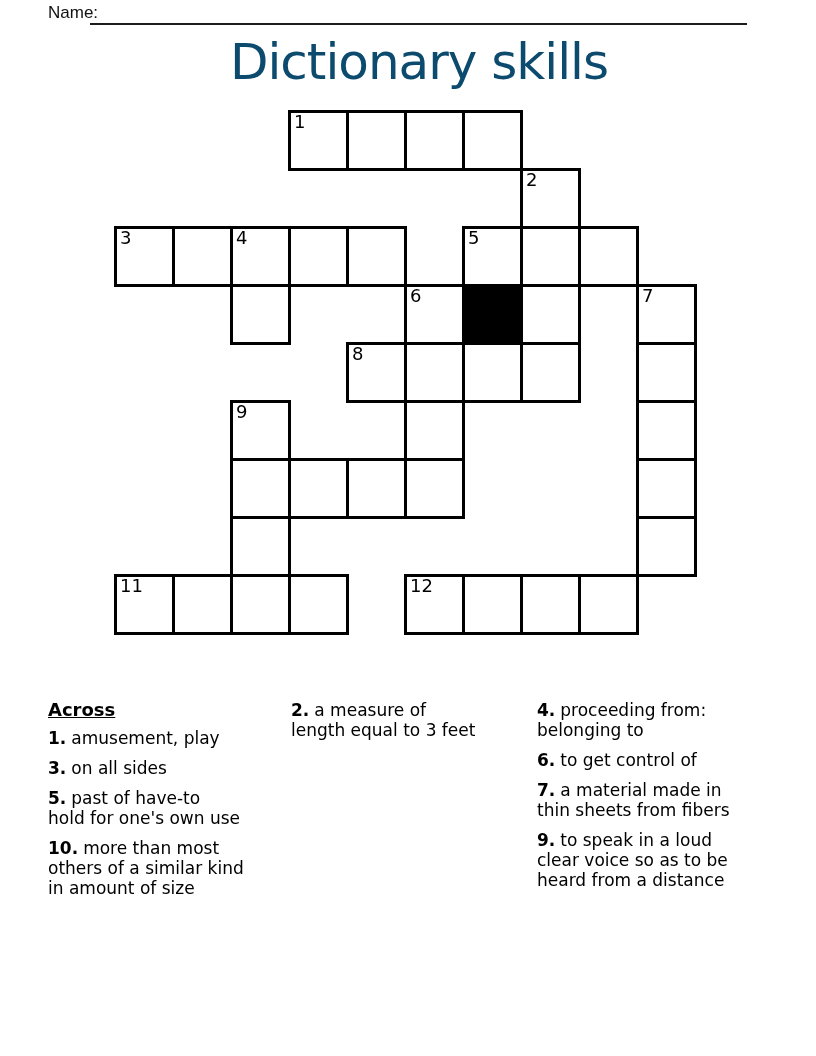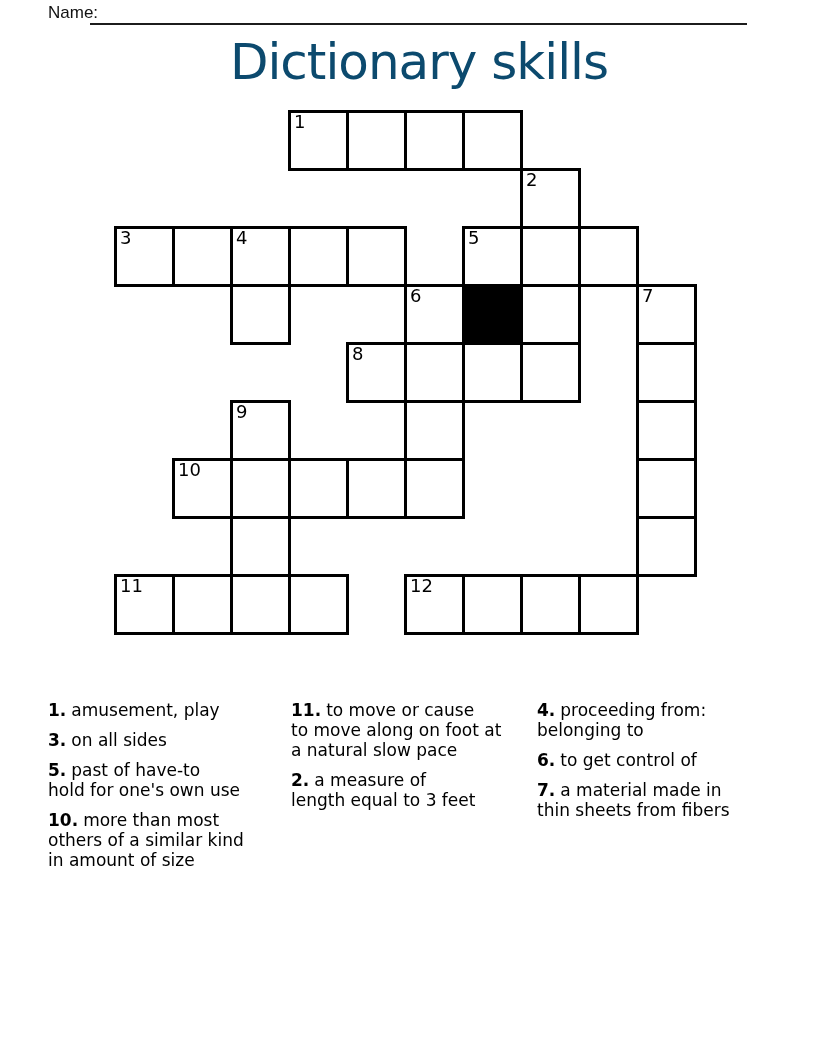--- a/index.html
+++ b/index.html
@@ -79,23 +79,20 @@
       </div>
       <div class="cell" style="left: 290px; top: 232px;"></div>
       <div class="cell" style="left: 348px; top: 232px;"></div>
       <div class="cell" style="left: 406px; top: 232px;"></div>
       <div class="cell" style="left: 522px; top: 232px;"></div>
       <div class="cell" style="left: 116px; top: 290px;">
         <span class="cellnum">9</span>
       </div>
       <div class="cell" style="left: 290px; top: 290px;"></div>
       <div class="cell" style="left: 522px; top: 290px;"></div>
-      <div class="cell" style="left: 58px; top: 348px;">
-        <span class="cellnum">10</span>
-      </div>
       <div class="cell" style="left: 116px; top: 348px;"></div>
       <div class="cell" style="left: 174px; top: 348px;"></div>
       <div class="cell" style="left: 232px; top: 348px;"></div>
       <div class="cell" style="left: 290px; top: 348px;"></div>
       <div class="cell" style="left: 522px; top: 348px;"></div>
       <div class="cell" style="left: 116px; top: 406px;"></div>
       <div class="cell" style="left: 522px; top: 406px;"></div>
       <div class="cell" style="left: 0px; top: 464px;">
         <span class="cellnum">11</span>
       </div>
@@ -104,36 +101,37 @@
       <div class="cell" style="left: 174px; top: 464px;"></div>
       <div class="cell" style="left: 290px; top: 464px;">
         <span class="cellnum">12</span>
       </div>
       <div class="cell" style="left: 348px; top: 464px;"></div>
       <div class="cell" style="left: 406px; top: 464px;"></div>
       <div class="cell" style="left: 464px; top: 464px;"></div>
     </div>
 
   <div class="clue-col" style="left:48px;width:245px;">
+      <div class="clue-header">Across</div>
       <div class="clue"><span class="cnum">1.</span><span class="ctext">amusement, play</span></div>
       <div class="clue"><span class="cnum">3.</span><span class="ctext">on all sides</span></div>
       <div class="clue"><span class="cnum">5.</span><span class="ctext">past of have-to
 hold for one's own use</span></div>
       <div class="clue"><span class="cnum">10.</span><span class="ctext">more than most
 others of a similar kind
 in amount of size</span></div>
     </div>
   <div class="clue-col" style="left:291px;width:246px;">
-      <div class="clue"><span class="cnum">11.</span><span class="ctext">to move or cause
-to move along on foot at
-a natural slow pace</span></div>
       <div class="clue"><span class="cnum">2.</span><span class="ctext">a measure of
 length equal to 3 feet</span></div>
     </div>
   <div class="clue-col" style="left:537px;width:250px;">
       <div class="clue"><span class="cnum">4.</span><span class="ctext">proceeding from:
 belonging to</span></div>
       <div class="clue"><span class="cnum">6.</span><span class="ctext">to get control of</span></div>
       <div class="clue"><span class="cnum">7.</span><span class="ctext">a material made in
 thin sheets from fibers</span></div>
+      <div class="clue"><span class="cnum">9.</span><span class="ctext">to speak in a loud
+clear voice so as to be
+heard from a distance</span></div>
     </div>
 
 </div>
 
 </body></html>

